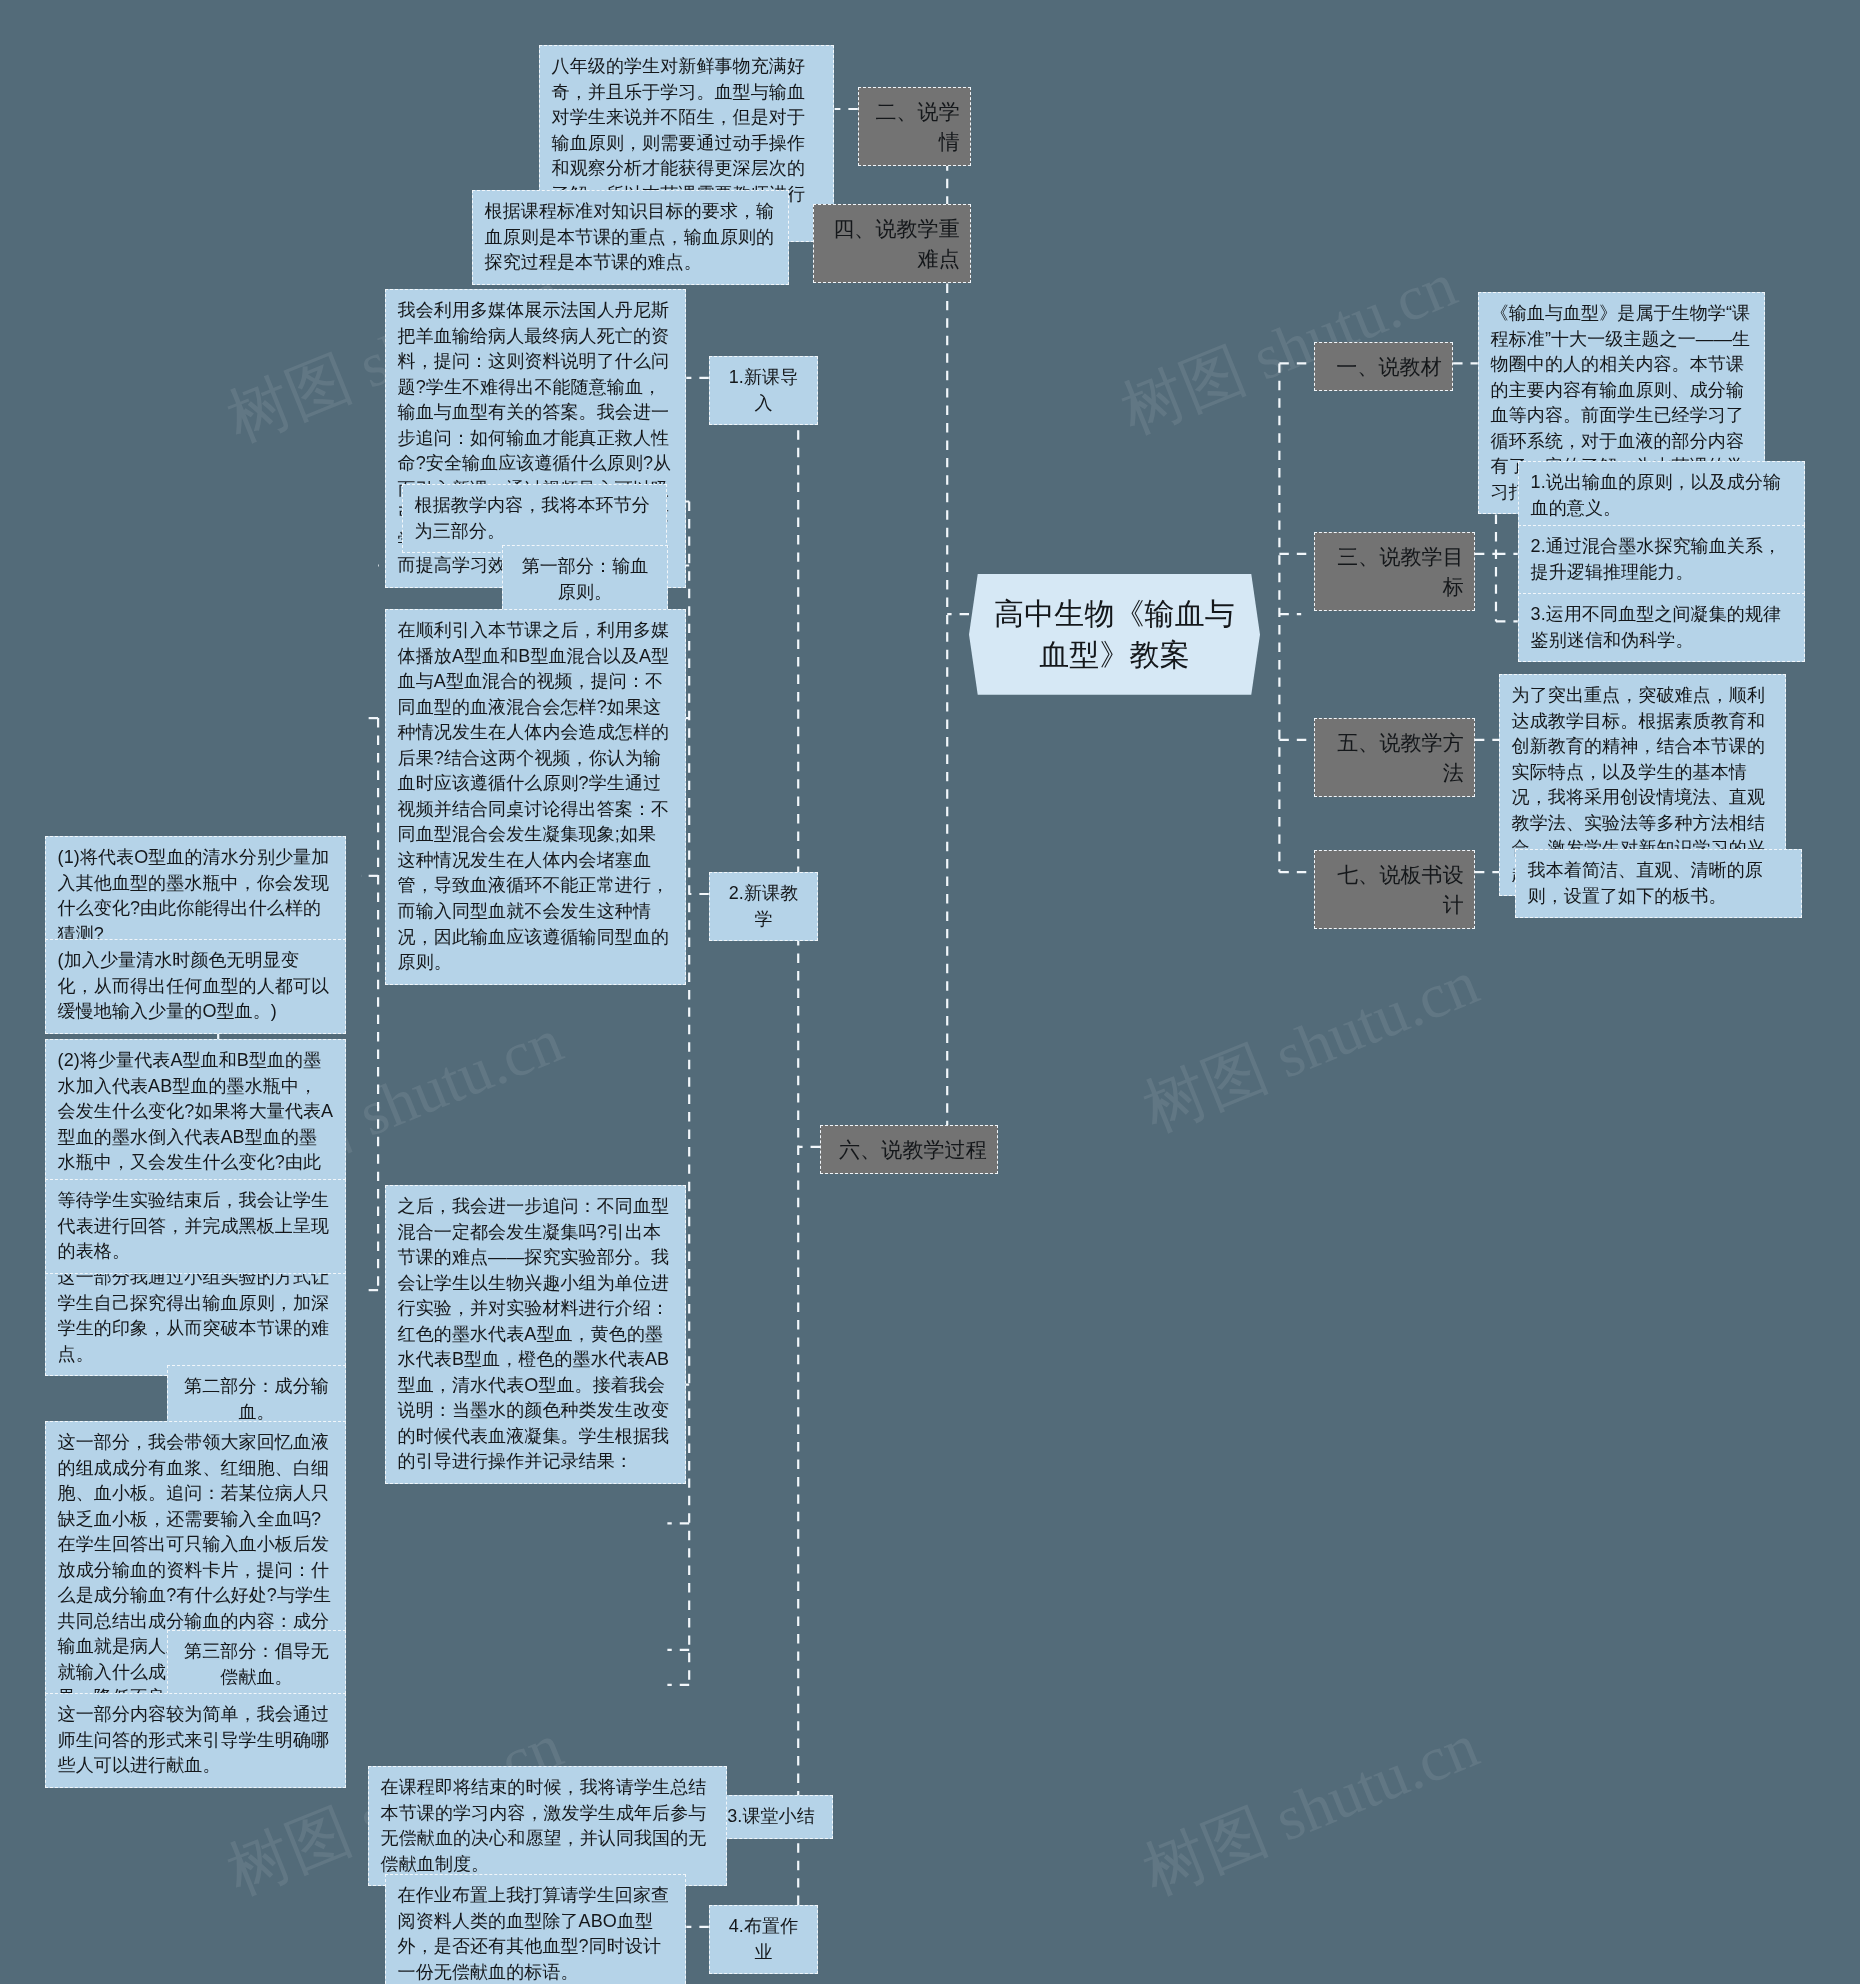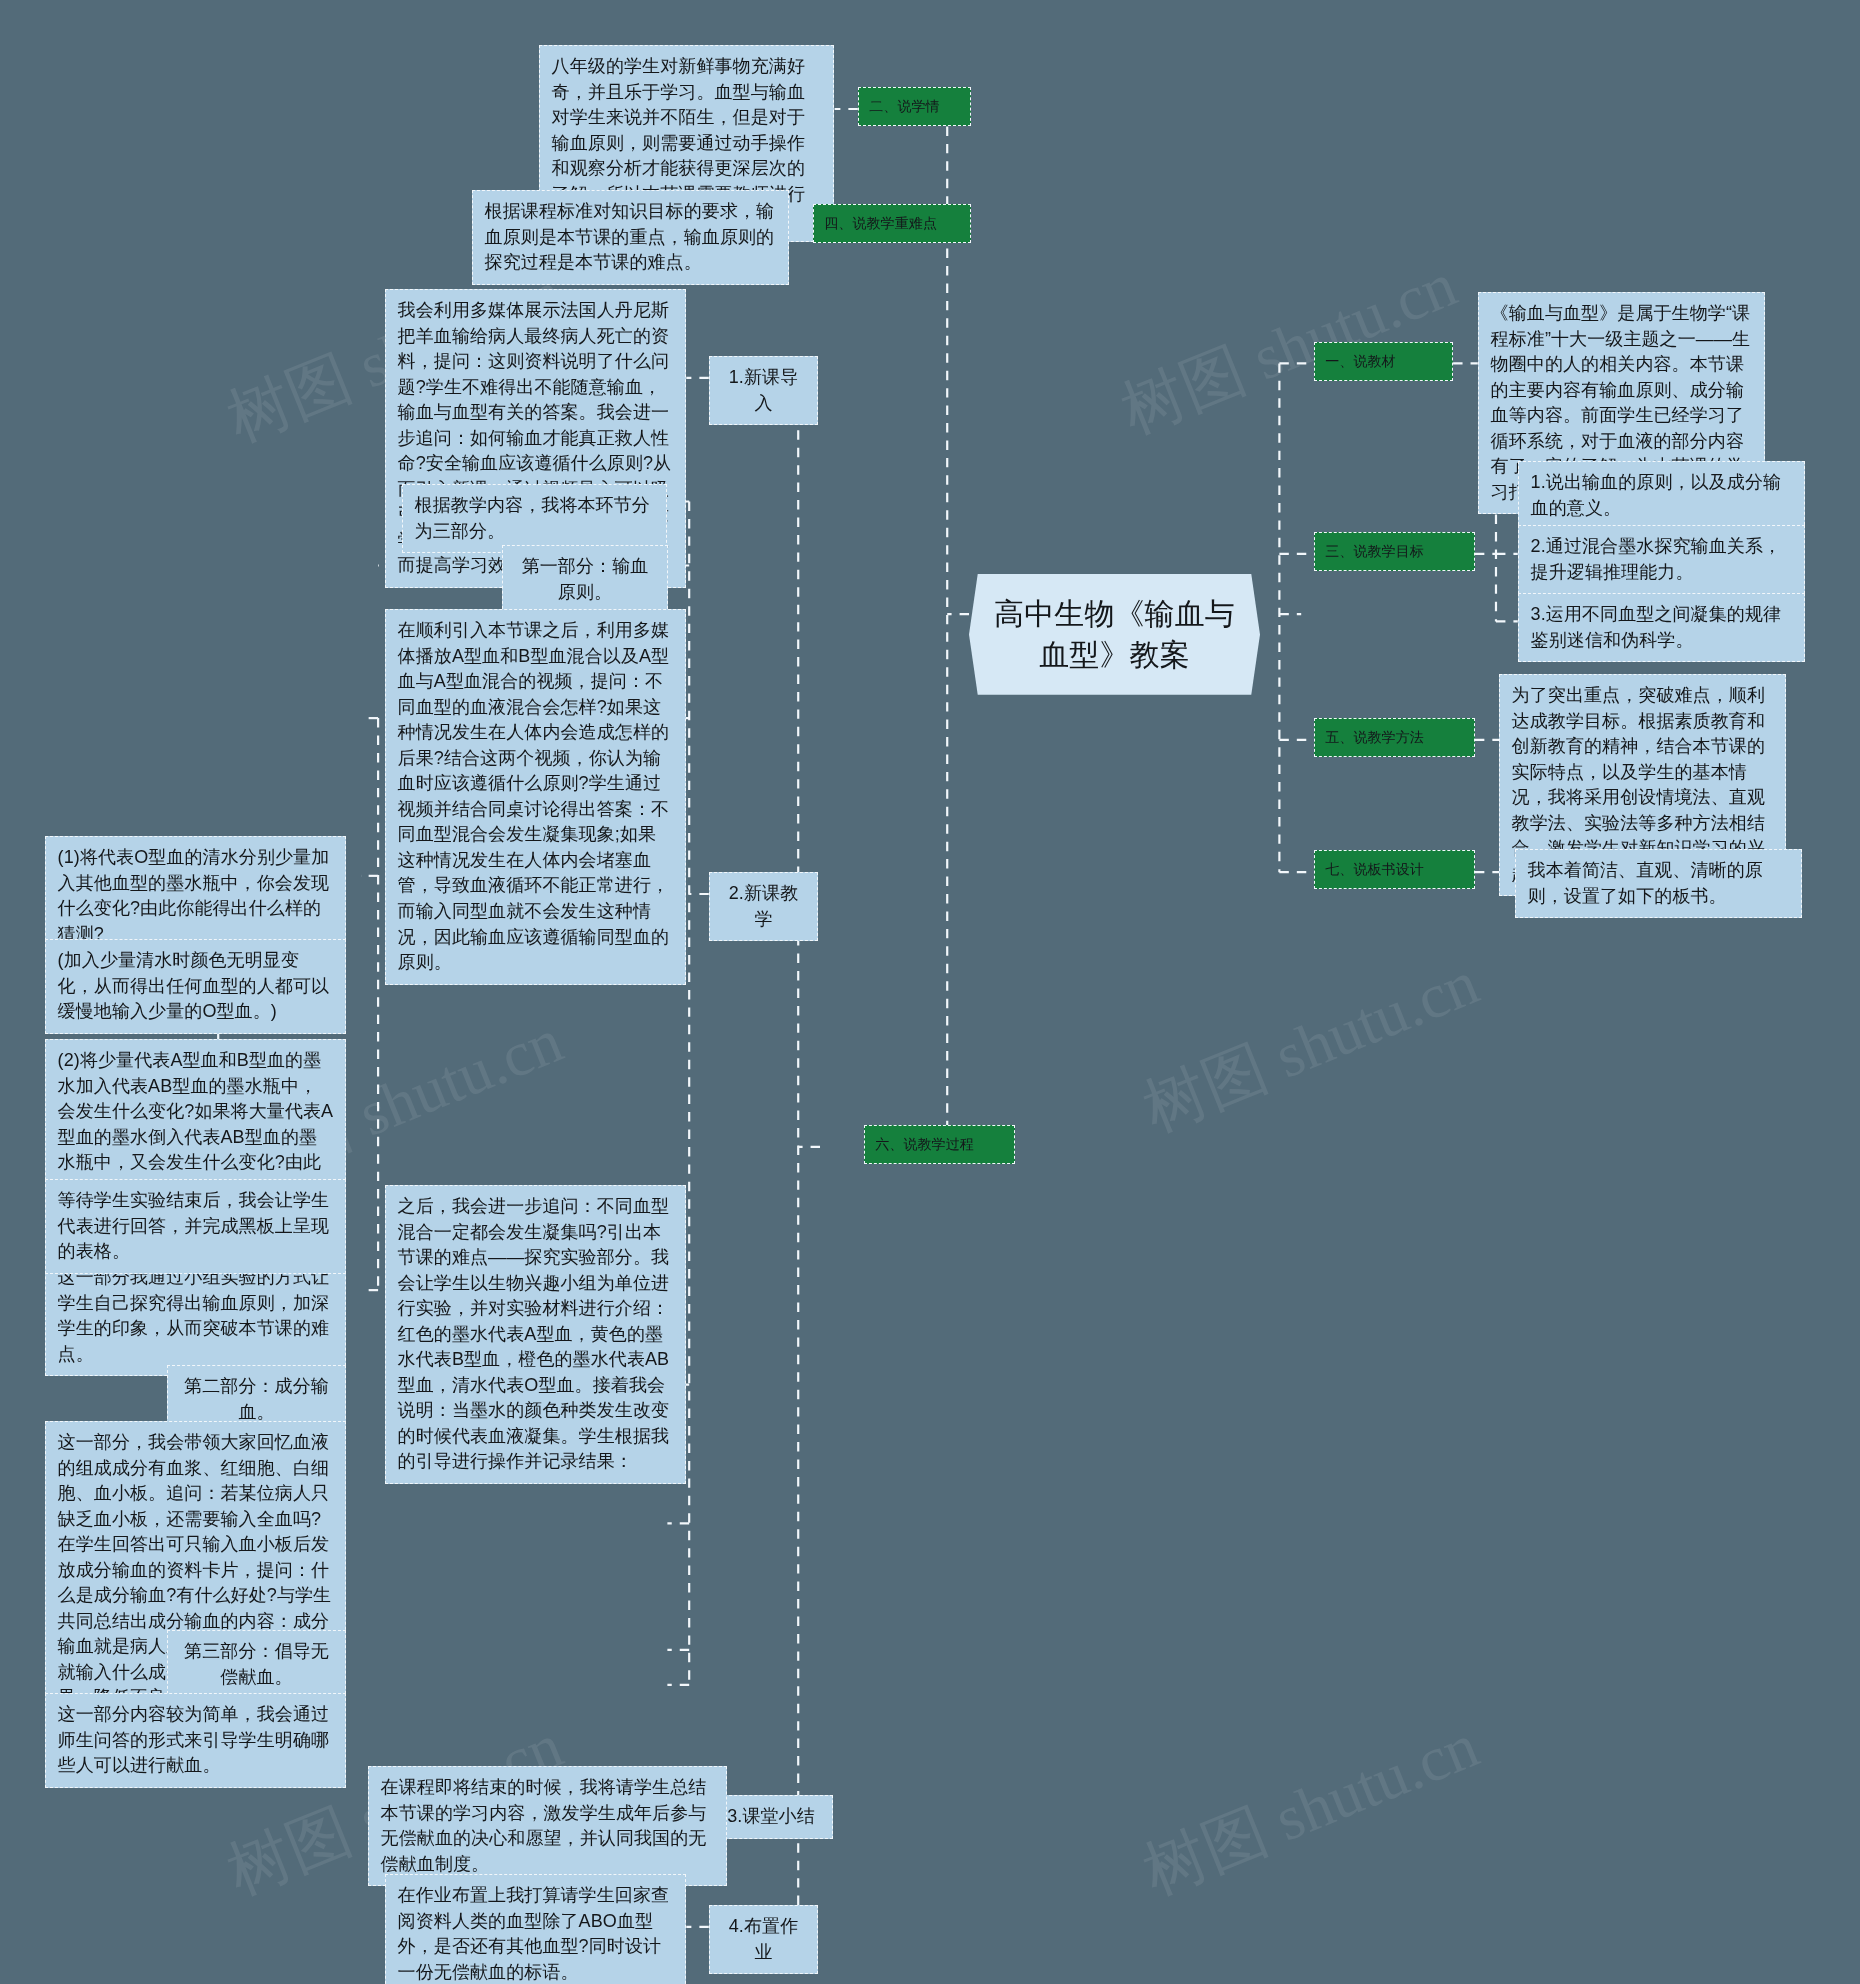--- a/index.html
+++ b/index.html
@@ -31,24 +31,24 @@
     background:#d6e8f5;
     border:none;
     text-align:center;
     font-size:30px;
     line-height:1.38;
     padding:19px 22px;
     z-index:6;
     clip-path:polygon(3% 0,97% 0,100% 50%,97% 100%,3% 100%,0 50%);
   }
   .node.label{
-    text-align:left;
-    font-size:14px;
+    text-align:right;
+    font-size:21px;
     padding:8.7px 10.2px;
-    background:#15803d;
+    background:#737373;
   }
   .node.sub{
     text-align:center;
     font-size:18px;
     background:#b5d3e8;
   }
 
   .wm{
     position:absolute;
     color:rgba(255,255,255,0.085);
@@ -164,21 +164,21 @@
 
   <div class="node label" style="left:1314px;top:850px;width:161px;">七、说板书设计</div>
   <div class="node" style="left:1499px;top:849px;width:287px;margin-left:16px;">我本着简洁、直观、清晰的原则，设置了如下的板书。</div>
 
   <div class="node label" style="left:858px;top:87px;width:113px;">二、说学情</div>
   <div class="node" style="left:539px;top:45px;width:295px;">八年级的学生对新鲜事物充满好奇，并且乐于学习。血型与输血对学生来说并不陌生，但是对于输血原则，则需要通过动手操作和观察分析才能获得更深层次的了解。所以本节课需要教师进行适时的引导。</div>
 
   <div class="node label" style="left:813px;top:204px;width:158px;">四、说教学重难点</div>
   <div class="node" style="left:472px;top:190px;width:317px;">根据课程标准对知识目标的要求，输血原则是本节课的重点，输血原则的探究过程是本节课的难点。</div>
 
-  <div class="node label" style="left:820px;top:1125px;width:151px;margin-left:44px;">六、说教学过程</div>
+  <div class="node label" style="left:820px;top:1125px;width:178px;">六、说教学过程</div>
 
   <div class="node sub" style="left:709px;top:356px;width:109px;">1.新课导入</div>
   <div class="node" style="left:385px;top:289px;width:301px;">我会利用多媒体展示法国人丹尼斯把羊血输给病人最终病人死亡的资料，提问：这则资料说明了什么问题?学生不难得出不能随意输血，输血与血型有关的答案。我会进一步追问：如何输血才能真正救人性命?安全输血应该遵循什么原则?从而引入新课。通过视频导入可以吸引学生兴趣，通过设置疑问，激发学生的好奇心，引起学习动机，从而提高学习效率。</div>
 
   <div class="node sub" style="left:709px;top:872px;width:109px;">2.新课教学</div>
   <div class="node" style="left:402px;top:484px;width:265px;">根据教学内容，我将本环节分为三部分。</div>
 
   <div class="node sub" style="left:502px;top:545px;width:166px;">第一部分：输血原则。</div>
   <div class="node" style="left:385px;top:1185px;width:301px;">之后，我会进一步追问：不同血型混合一定都会发生凝集吗?引出本节课的难点——探究实验部分。我会让学生以生物兴趣小组为单位进行实验，并对实验材料进行介绍：红色的墨水代表A型血，黄色的墨水代表B型血，橙色的墨水代表AB型血，清水代表O型血。接着我会说明：当墨水的颜色种类发生改变的时候代表血液凝集。学生根据我的引导进行操作并记录结果：</div>
   <div class="node" style="left:385px;top:609px;width:301px;">在顺利引入本节课之后，利用多媒体播放A型血和B型血混合以及A型血与A型血混合的视频，提问：不同血型的血液混合会怎样?如果这种情况发生在人体内会造成怎样的后果?结合这两个视频，你认为输血时应该遵循什么原则?学生通过视频并结合同桌讨论得出答案：不同血型混合会发生凝集现象;如果这种情况发生在人体内会堵塞血管，导致血液循环不能正常进行，而输入同型血就不会发生这种情况，因此输血应该遵循输同型血的原则。</div>

